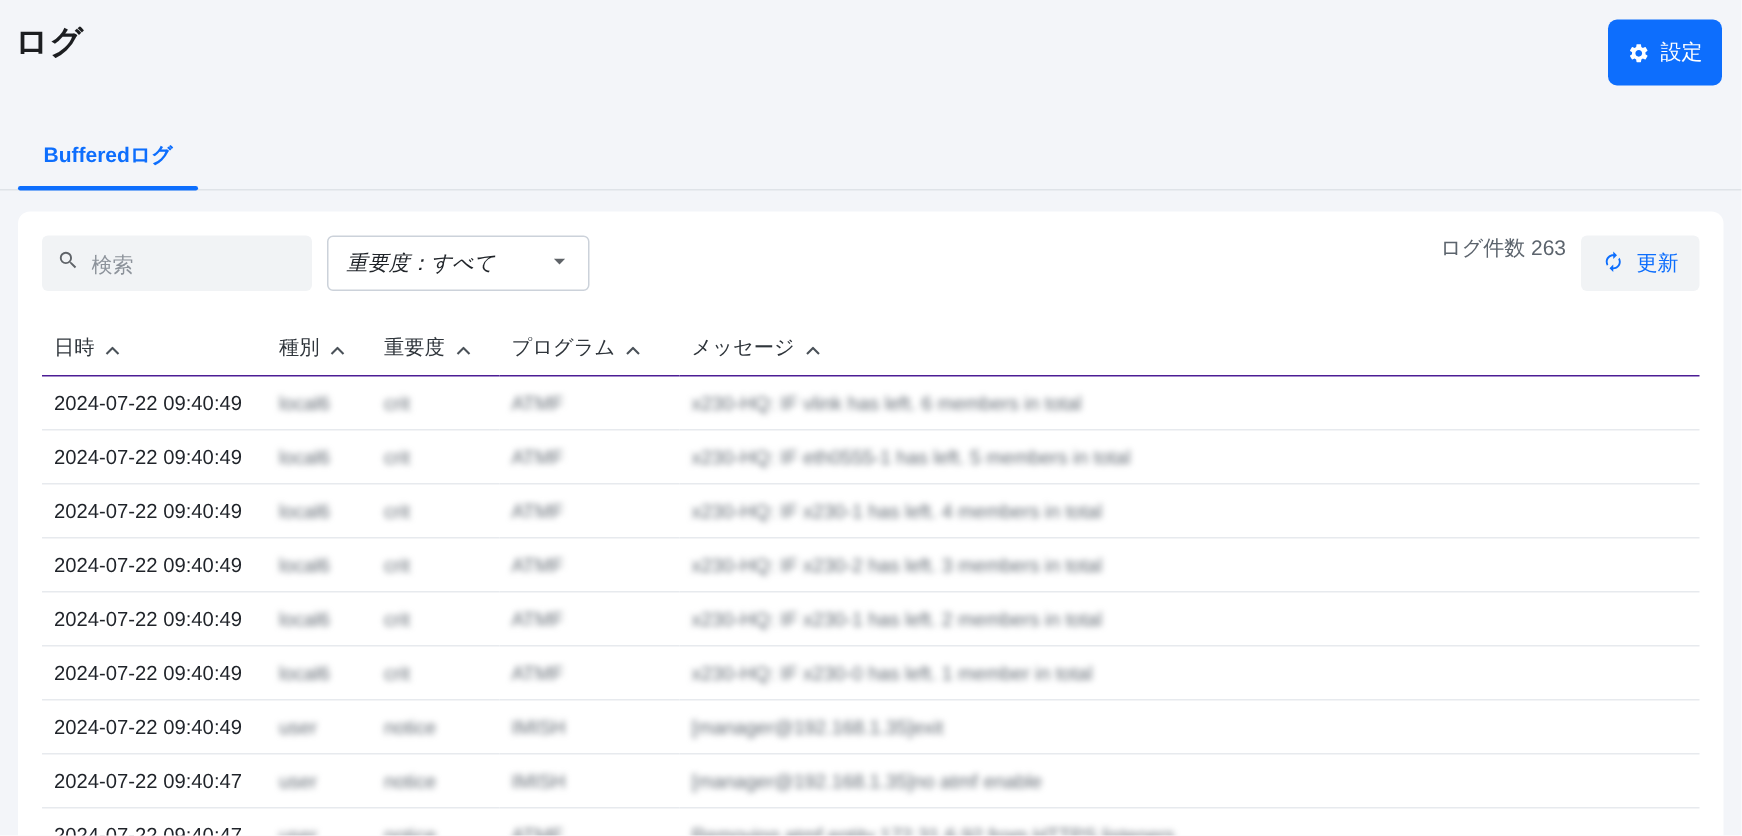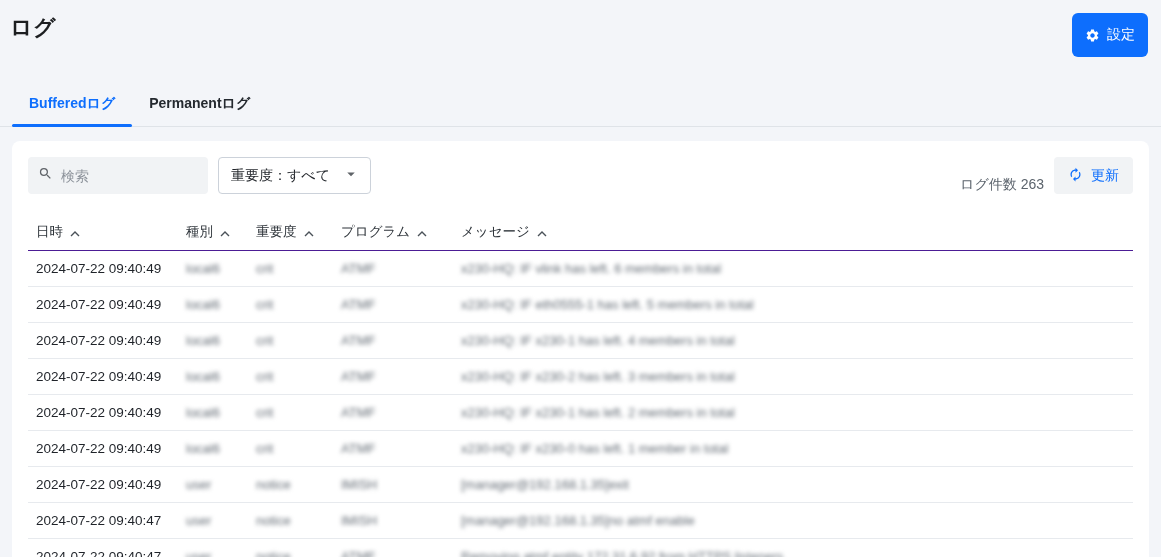--- a/index.html
+++ b/index.html
@@ -48,37 +48,37 @@
 
   
   .card {
     margin:14px 12px 0;
     background:#fff; border-radius:8px;
     padding:16px 16px 0;
     height:600px; 
   }
 
   
-  .toolbar { display:flex; align-items:flex-end; }
+  .toolbar { display:flex; align-items:flex-start; }
   .search-box {
     display:flex; align-items:center; gap:8px;
     width:180px; height:37px;
     background:#f1f3f5; border-radius:4px; padding:0 10px;
   }
   .search-box input {
     border:none; outline:none; background:transparent;
     font-size:14px; color:#202124; width:100%;
     font-family:inherit;
   }
   .search-box input::placeholder { color:#8d939b; }
   .severity-select {
     display:flex; align-items:center; justify-content:space-between;
-    margin-left:10px; width:153px; height:37px;
+    margin-left:10px; width:175px; height:37px;
     background:#fff; border:1px solid #ccd2da; border-radius:4px;
-    padding:0 10px 0 12px; font-size:14px; color:#1f2328; cursor:pointer;
+    padding:0 10px 0 12px; font-size:14px; color:#1f2328; cursor:pointer;font-style:italic;
   }
   .toolbar-spacer { flex:1; }
   .log-count { font-size:14px; color:#5c646d; white-space:nowrap; }
   .btn-light {
     display:inline-flex; align-items:center; gap:8px;
     height:37px; padding:0 14px; margin-left:12px;
     background:#f1f3f5; border:none; border-radius:4px;
     font-size:14px; color:#1f2328; cursor:pointer; white-space:nowrap;
     font-family:inherit;
   }
@@ -116,21 +116,20 @@
       <svg width="15" height="15" viewBox="0 0 24 24" fill="#ffffff">
           <path d="M19.14 12.94c.04-.3.06-.61.06-.94 0-.32-.02-.64-.07-.94l2.03-1.58c.18-.14.23-.41.12-.61l-1.92-3.32c-.12-.22-.37-.29-.59-.22l-2.39.96c-.5-.38-1.03-.7-1.62-.94l-.36-2.54c-.04-.24-.24-.41-.48-.41h-3.84c-.24 0-.43.17-.47.41l-.36 2.54c-.59.24-1.13.57-1.62.94l-2.39-.96c-.22-.08-.47 0-.59.22L2.74 8.87c-.12.21-.08.47.12.61l2.03 1.58c-.05.3-.09.63-.09.94s.02.64.07.94l-2.03 1.58c-.18.14-.23.41-.12.61l1.92 3.32c.12.22.37.29.59.22l2.39-.96c.5.38 1.03.7 1.62.94l.36 2.54c.05.24.24.41.48.41h3.84c.24 0 .44-.17.47-.41l.36-2.54c.59-.24 1.13-.56 1.62-.94l2.39.96c.22.08.47 0 .59-.22l1.92-3.32c.12-.22.07-.47-.12-.61l-2.01-1.58zM12 15.6c-1.98 0-3.6-1.62-3.6-3.6s1.62-3.6 3.6-3.6 3.6 1.62 3.6 3.6-1.62 3.6-3.6 3.6z"></path>
         </svg>
     </span>
     <span>設定</span>
   </button>
 </div>
 
 <div class="tab-bar">
   <div class="tab active">Bufferedログ</div>
-  <div class="tab">Permanentログ</div>
 </div>
 
 <div class="card">
 
   <div class="toolbar">
     <div class="search-box">
       <span>
         <svg width="15" height="15" viewBox="0 0 24 24" fill="#5f6368">
             <path d="M15.5 14h-.79l-.28-.27A6.47 6.47 0 0 0 16 9.5 6.5 6.5 0 1 0 9.5 16c1.61 0 3.09-.59 4.23-1.57l.27.28v.79l5 4.99L20.49 19l-4.99-5zm-6 0C7.01 14 5 11.99 5 9.5S7.01 5 9.5 5 14 7.01 14 9.5 11.99 14 9.5 14z"></path>
           </svg>

